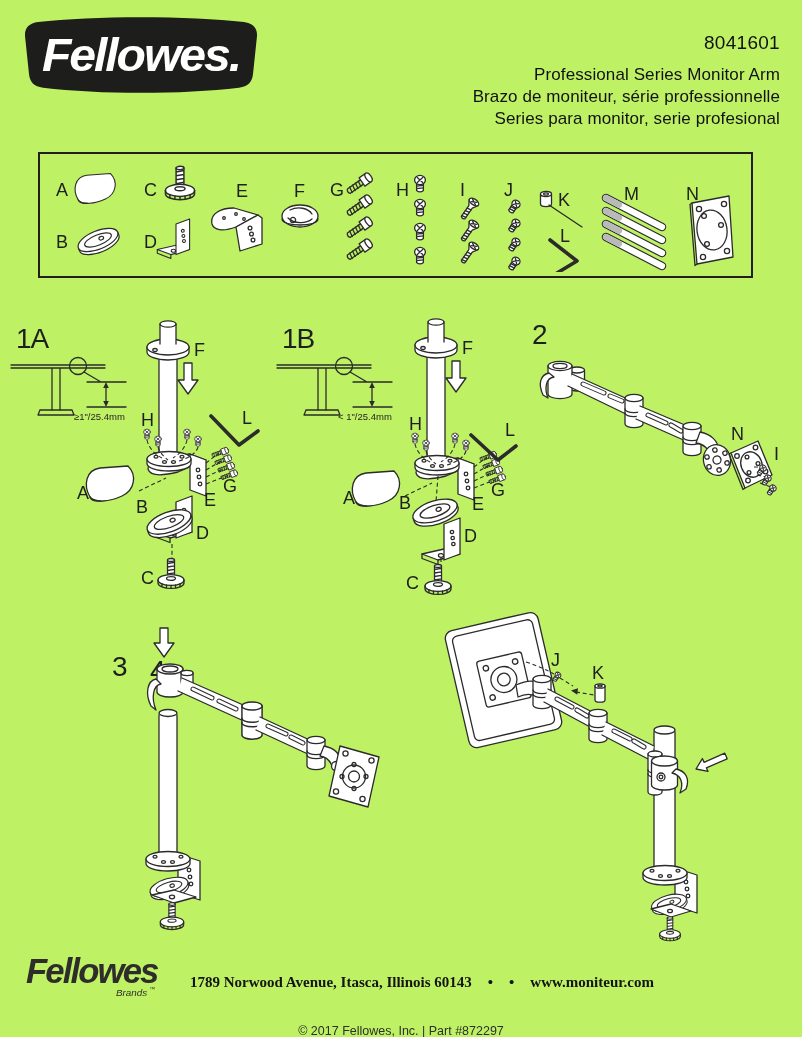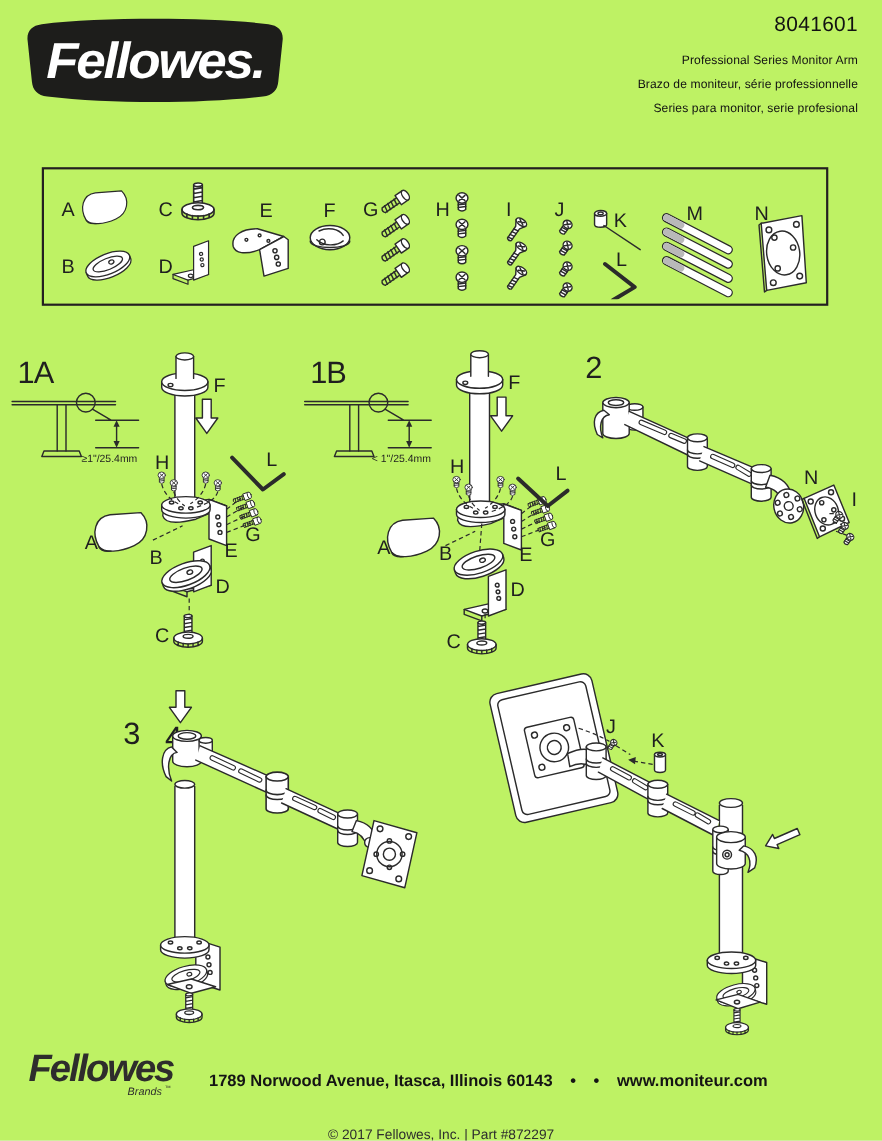--- a/index.html
+++ b/index.html
@@ -2,43 +2,43 @@
 <html><head>
 <meta charset="utf-8">
 <style>
   html,body{margin:0;padding:0;background:#e8e8e8;}
   .page{position:relative;width:802px;height:1037px;background:#bef264;overflow:hidden;
         font-family:"Liberation Sans",sans-serif;color:#231f20;}
   .abs{position:absolute;}
   
   .header-logo{position:absolute;left:22px;top:14px;width:238px;height:82px;}
   .header-right{position:absolute;top:12px;right:22px;text-align:right;color:#121212;}
-  .pn{font-size:19px;letter-spacing:.3px;margin-bottom:10px;}
-  .tl{font-size:11px;line-height:22px;letter-spacing:.1px;}
+  .pn{font-size:19px;letter-spacing:.3px;margin-bottom:10px;margin-top:20px;}
+  .tl{font-size:17px;line-height:22px;letter-spacing:.1px;}
   
   .parts-box{position:absolute;left:38px;top:152px;width:711px;height:122px;border:2px solid #231f20;}
   
   svg{font-family:"Liberation Sans",sans-serif;}
   .k {fill:none;stroke:#2b2b2b;stroke-width:1.3;stroke-linecap:round;stroke-linejoin:round;}
   .kw{fill:#fff;stroke:#2b2b2b;stroke-width:1.3;stroke-linecap:round;stroke-linejoin:round;}
   .kd{fill:none;stroke:#2b2b2b;stroke-width:1.1;stroke-dasharray:4 2.8;}
   .kt{fill:none;stroke:#2b2b2b;stroke-width:3.6;stroke-linecap:round;stroke-linejoin:round;}
   .kf{fill:#2b2b2b;stroke:none;}
   .so{stroke:#2b2b2b;stroke-width:5;stroke-linecap:round;fill:none;}
   .si{stroke:#fff;stroke-width:3;stroke-linecap:round;fill:none;}
   .ro{stroke:#2b2b2b;stroke-width:8.5;stroke-linecap:round;}
   .ri{stroke:#fff;stroke-width:6.2;stroke-linecap:round;}
   .rt{stroke:#b9b9b9;stroke-width:6.2;stroke-linecap:round;}
   text.co{font-size:18px;font-weight:500;fill:#1f1f1f;}
   text.sn{font-size:28px;font-weight:500;fill:#1f1f1f;letter-spacing:-1px;}
   text.ms{font-size:9.5px;fill:#1f1f1f;}
   
   .footer-logo{position:absolute;left:26px;top:950px;width:150px;height:52px;}
   .address-row{position:absolute;left:190px;top:974px;display:flex;gap:16px;align-items:flex-start;
-               font-size:15px;font-weight:bold;color:#141414;}
+               font-size:15px;font-weight:bold;color:#141414;font-family:Liberation Serif, serif;}
   .copyright{position:absolute;left:0;right:0;top:1024px;text-align:center;font-size:12.5px;color:#2e2e2e;}
 </style>
 </head>
 <body>
 
 <div class="page">
 
   <svg width="0" height="0" style="position:absolute" aria-hidden="true">
     <defs>
       <g id="d-sock">

